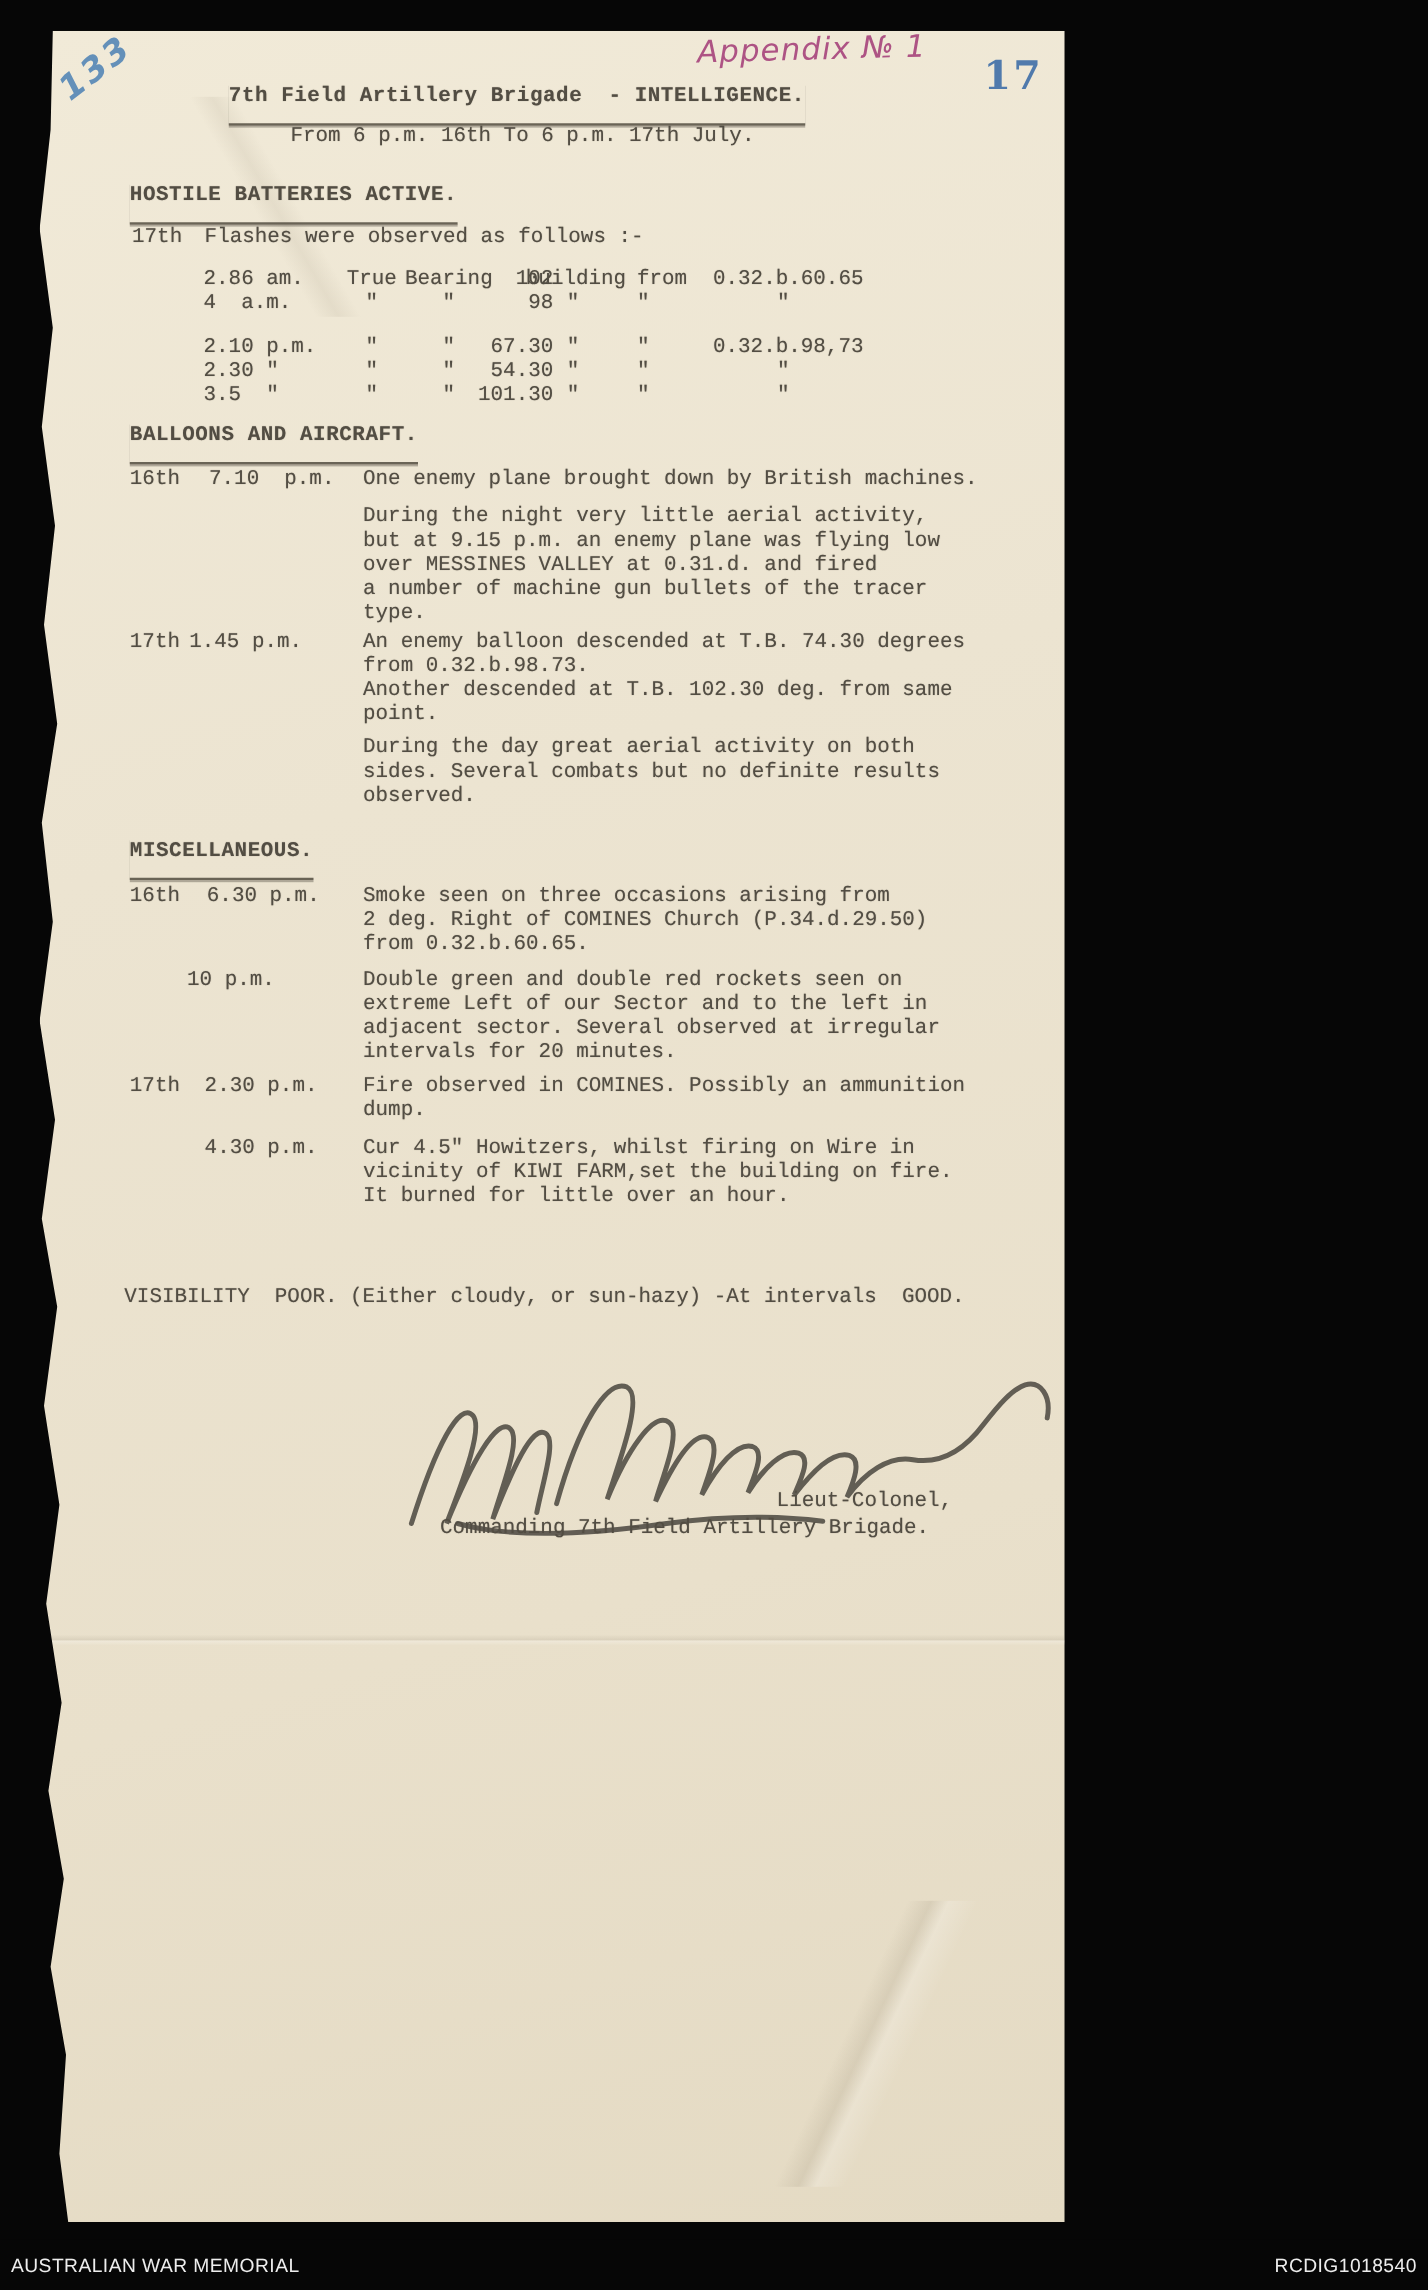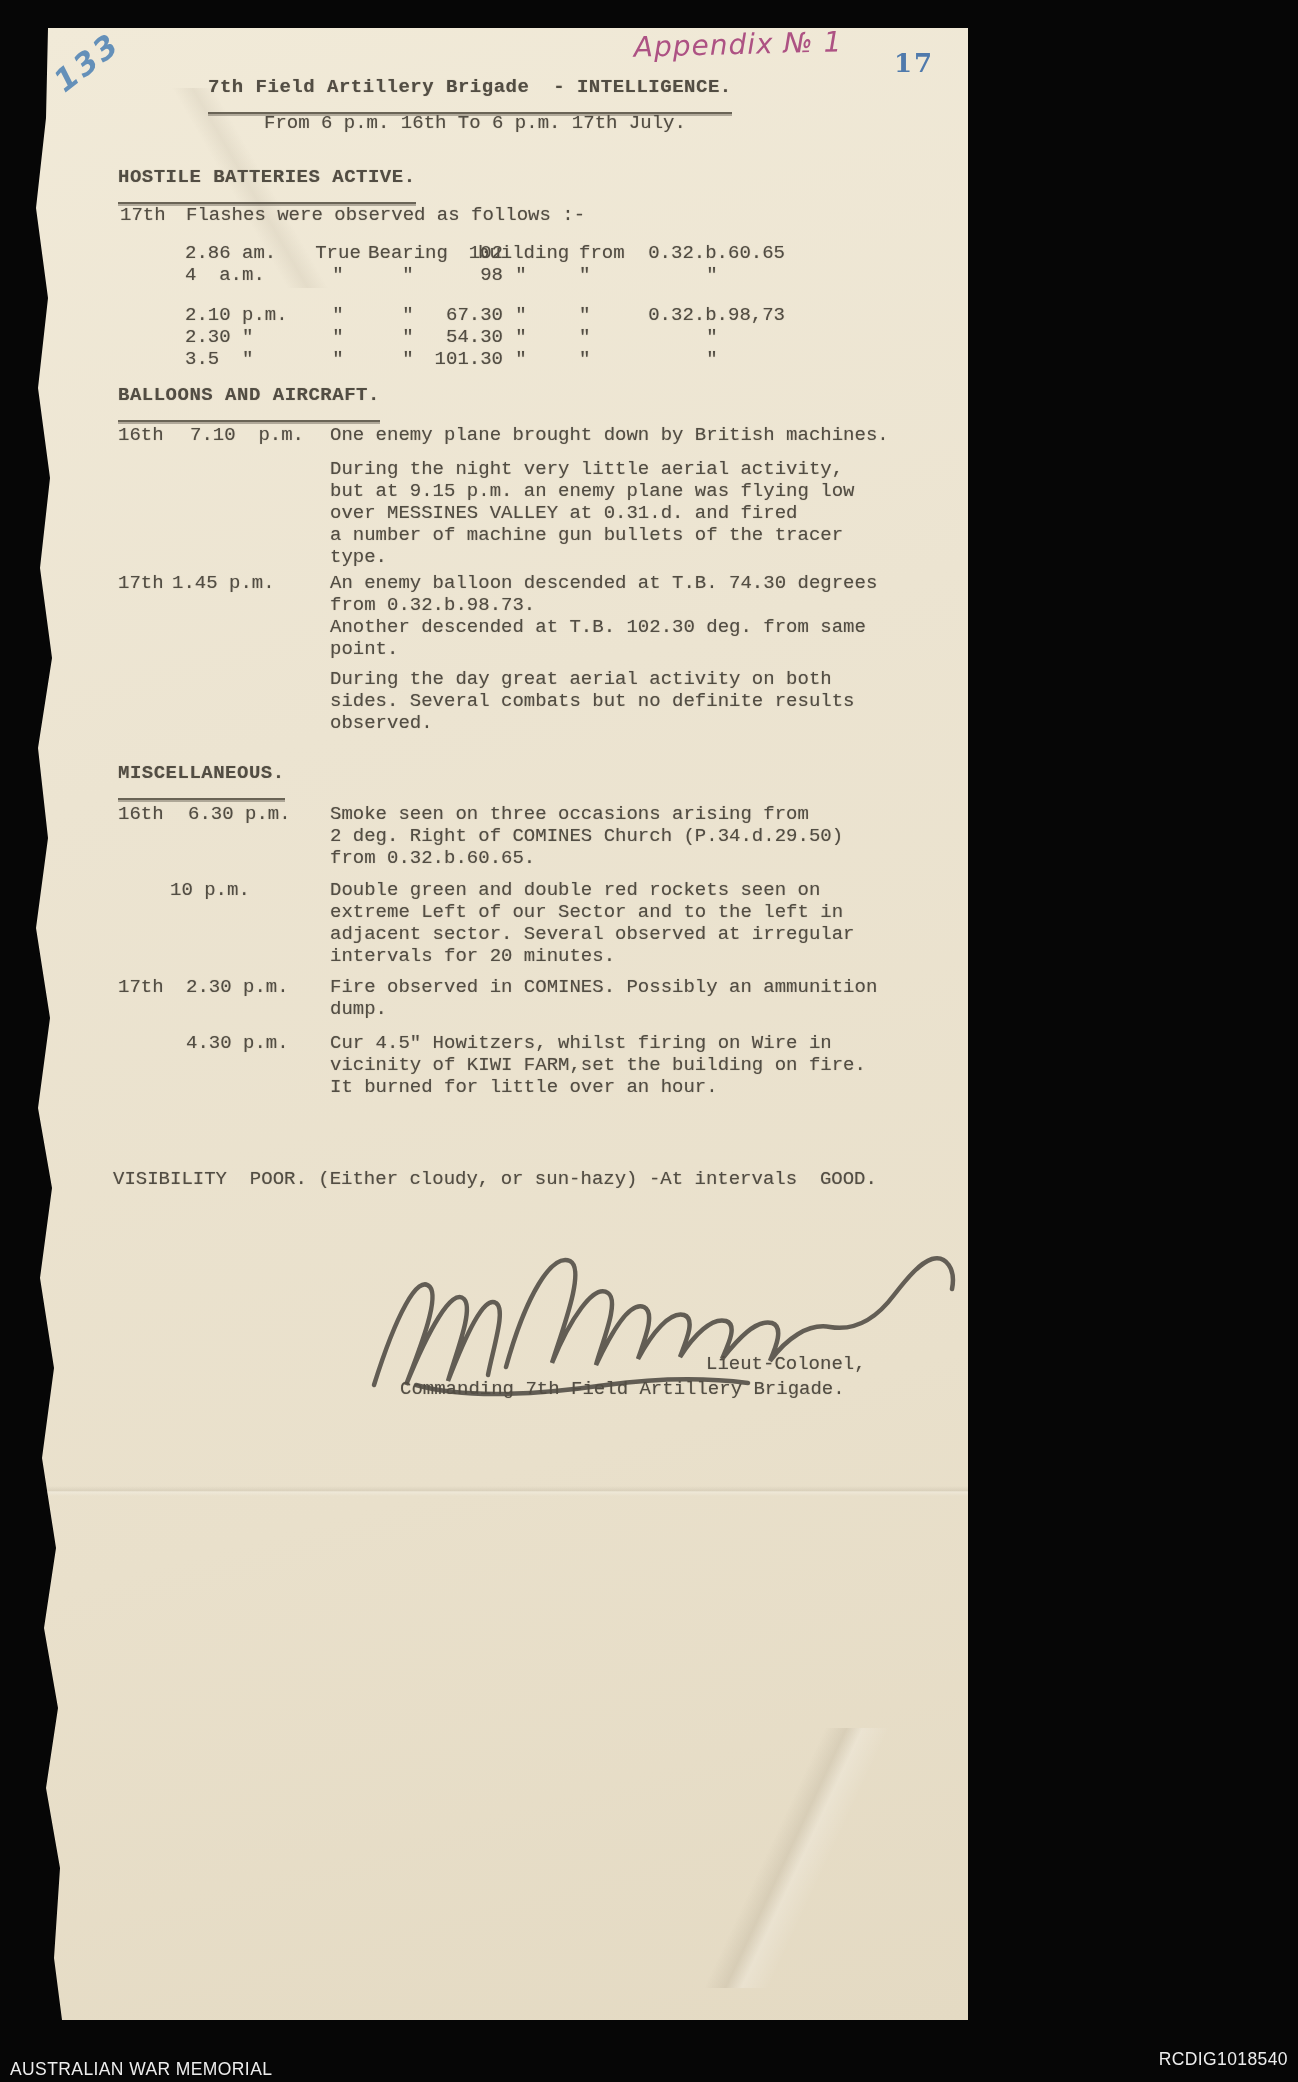--- a/index.html
+++ b/index.html
@@ -38,21 +38,21 @@
       padding-bottom:14px;display:inline-block;}
 
   
   .folio{position:absolute;left:14px;top:16px;font-family:"DejaVu Sans",sans-serif;
      font-style:italic;font-size:31px;color:#4c80b4;transform:rotate(-38deg);
      letter-spacing:3px;font-weight:bold;opacity:.85;}
   .stamp{position:absolute;left:552px;top:0px;width:300px;text-align:center;
      font-family:"DejaVu Sans",sans-serif;font-style:italic;font-size:28px;
      color:#a8467d;transform:rotate(-1.5deg);letter-spacing:1px;opacity:.92;}
   .pageno{position:absolute;left:858px;top:20px;font-family:"DejaVu Serif",serif;
-     font-weight:bold;font-size:26px;color:#3f6fa8;letter-spacing:2px;opacity:.9;}
+     font-weight:bold;font-size:36px;color:#3f6fa8;letter-spacing:2px;opacity:.9;}
 
   
   .frow{position:absolute;left:0;width:932px;height:22px;}
   .frow span{position:absolute;font-size:19px;line-height:22px;color:#524d43;
       text-shadow:0 0 1px rgba(80,72,60,.45);white-space:pre;}
   .ft {left:149px;}
   .fc1{left:272px;width:60px;text-align:center;}
   .fc2{left:330px;width:84px;text-align:center;}
   .fdeg{left:383px;width:84px;text-align:right;}
   .fc3{left:442px;width:86px;text-align:center;}
@@ -67,21 +67,21 @@
   .entry .etext{position:absolute;left:294px;width:600px;}
 
   
   .sig{position:absolute;left:320px;top:1205px;width:660px;height:175px;}
   .sig svg{width:100%;height:100%;}
 
   
   .footer{position:absolute;left:0;bottom:0;width:1298px;height:46px;
      background:#060606;font-family:"Liberation Sans",sans-serif;
      color:#ededed;font-size:17.5px;}
-  .footer .fl{position:absolute;left:10px;top:23px;letter-spacing:.4px;}
+  .footer .fl{position:absolute;left:10px;top:13px;letter-spacing:.4px;}
   .footer .fr{position:absolute;right:10px;top:13px;letter-spacing:.4px;text-align:right;}
 </style>
 </head>
 <body>
 
 <div class="paper">
   <div class="crease h1"></div>
   <div class="crease d1"></div>
   <div class="crease d2"></div>
 

